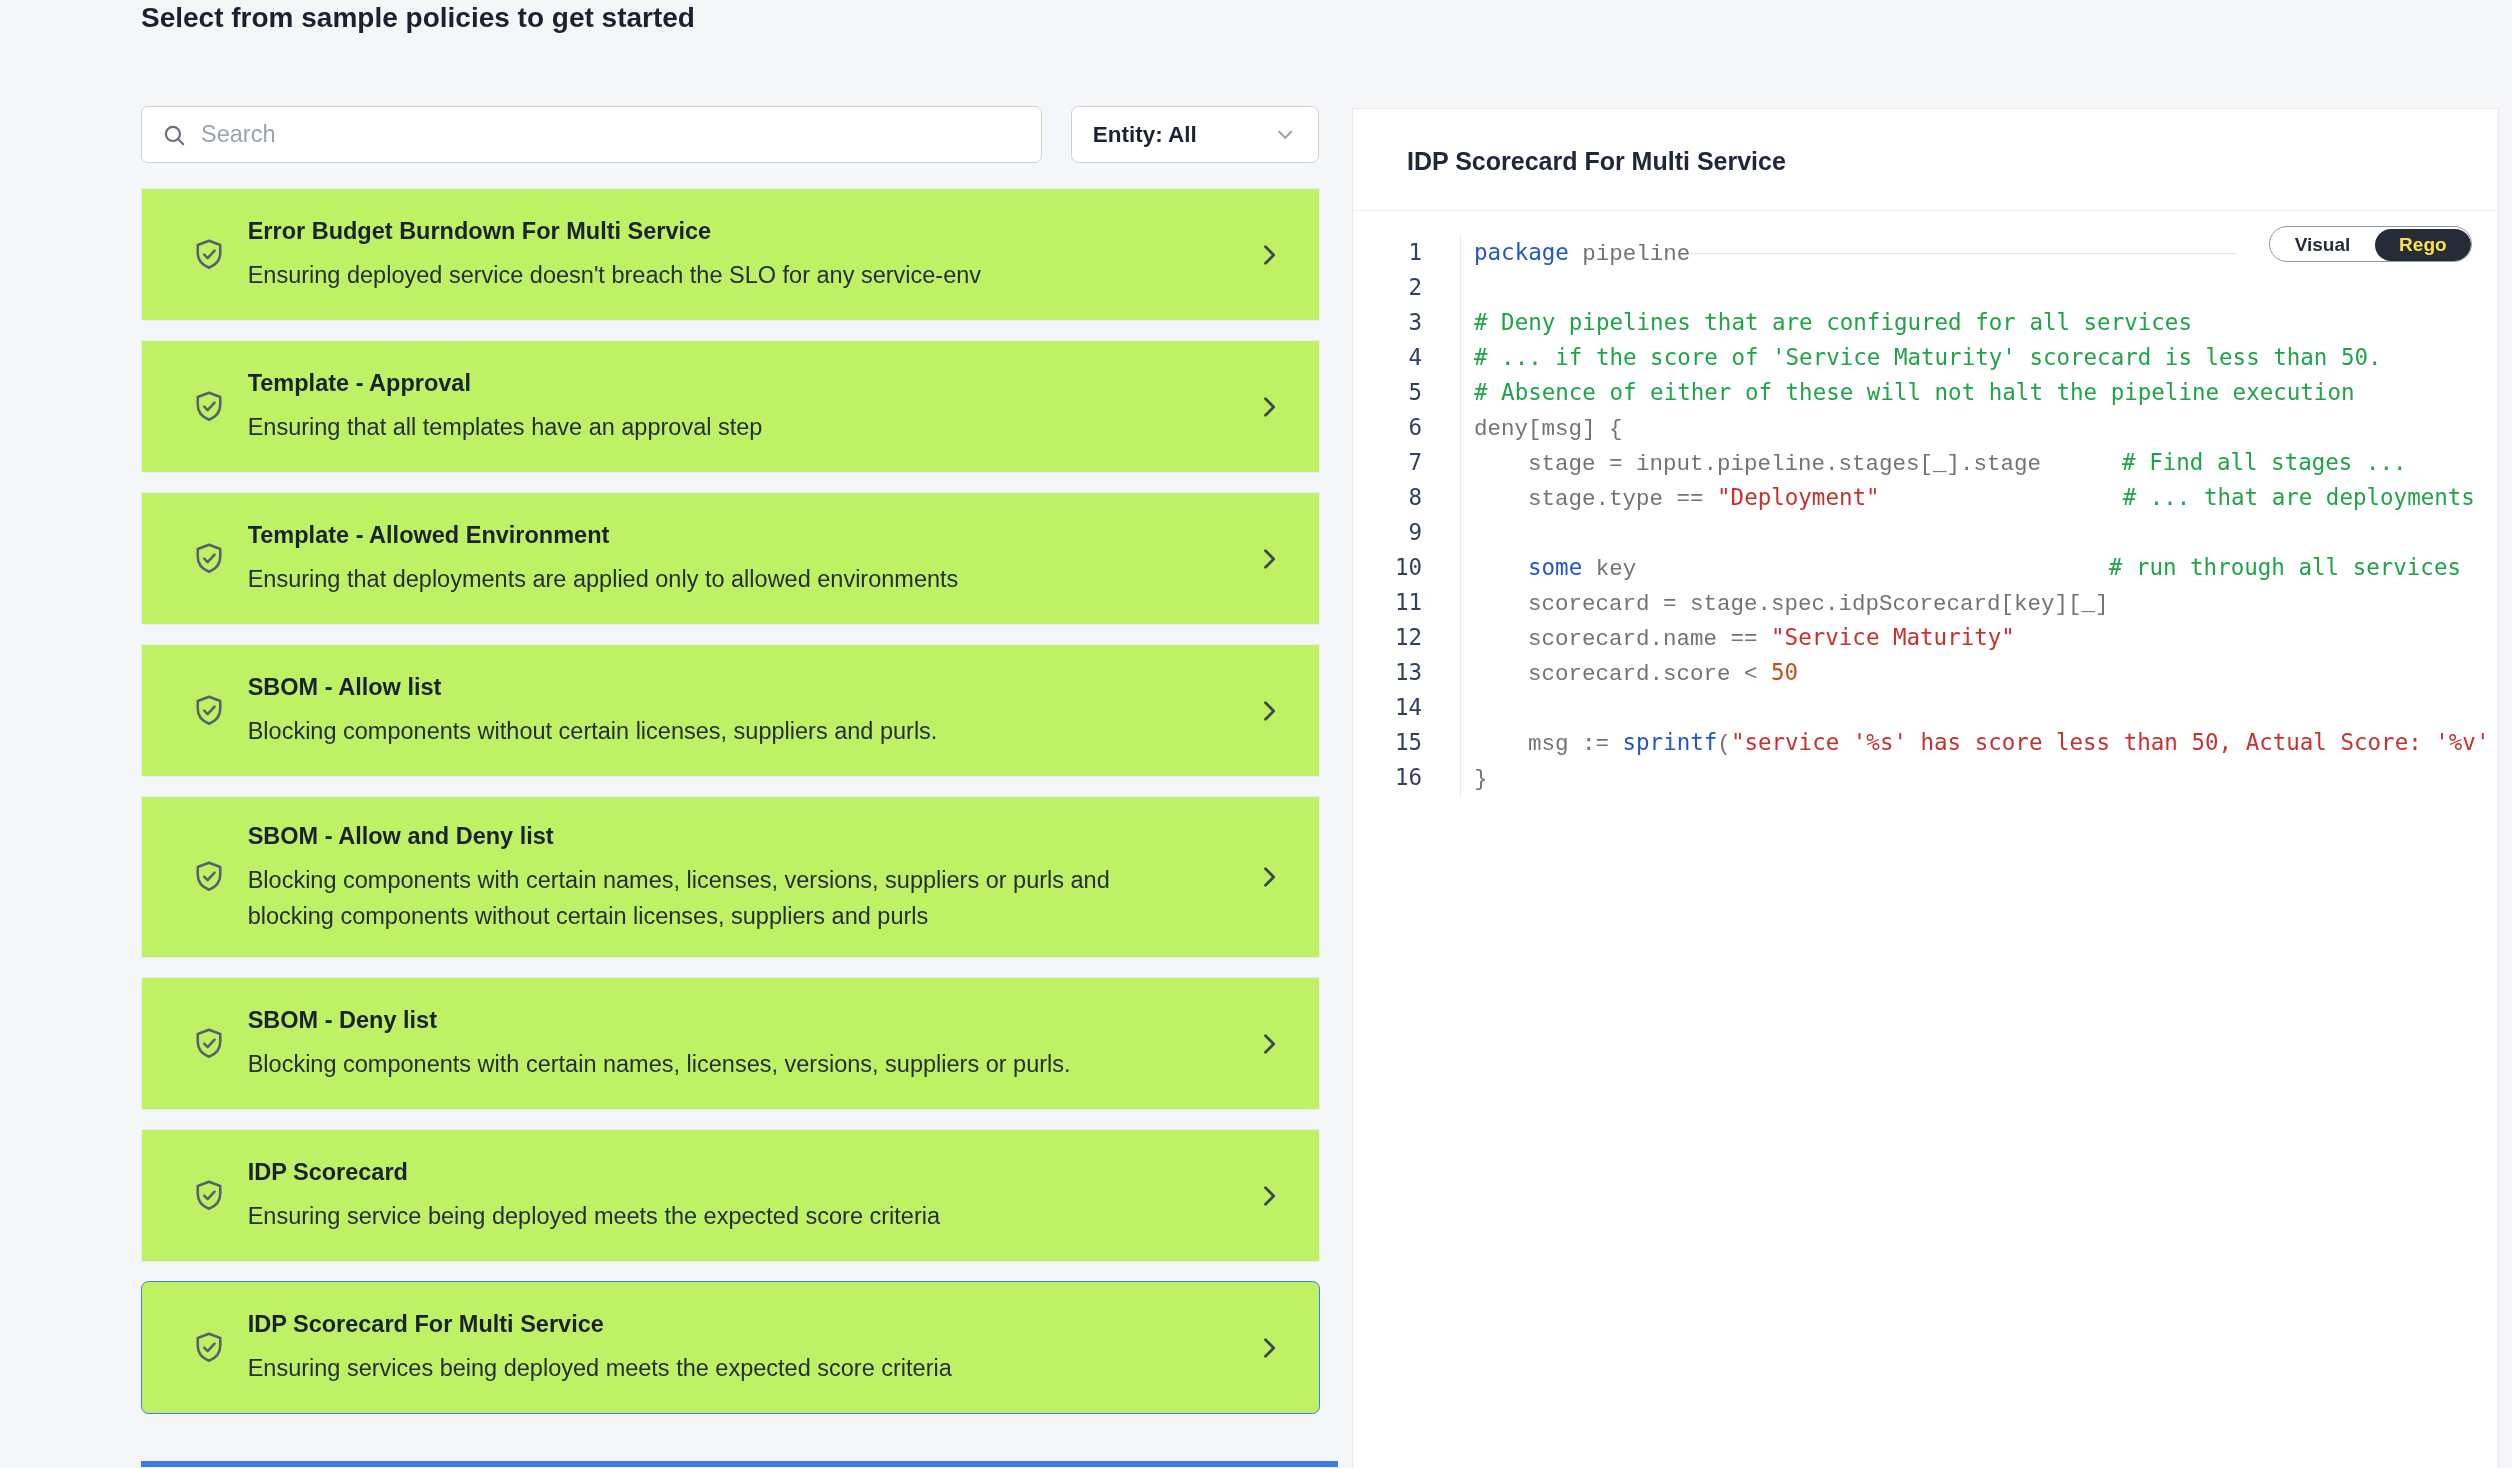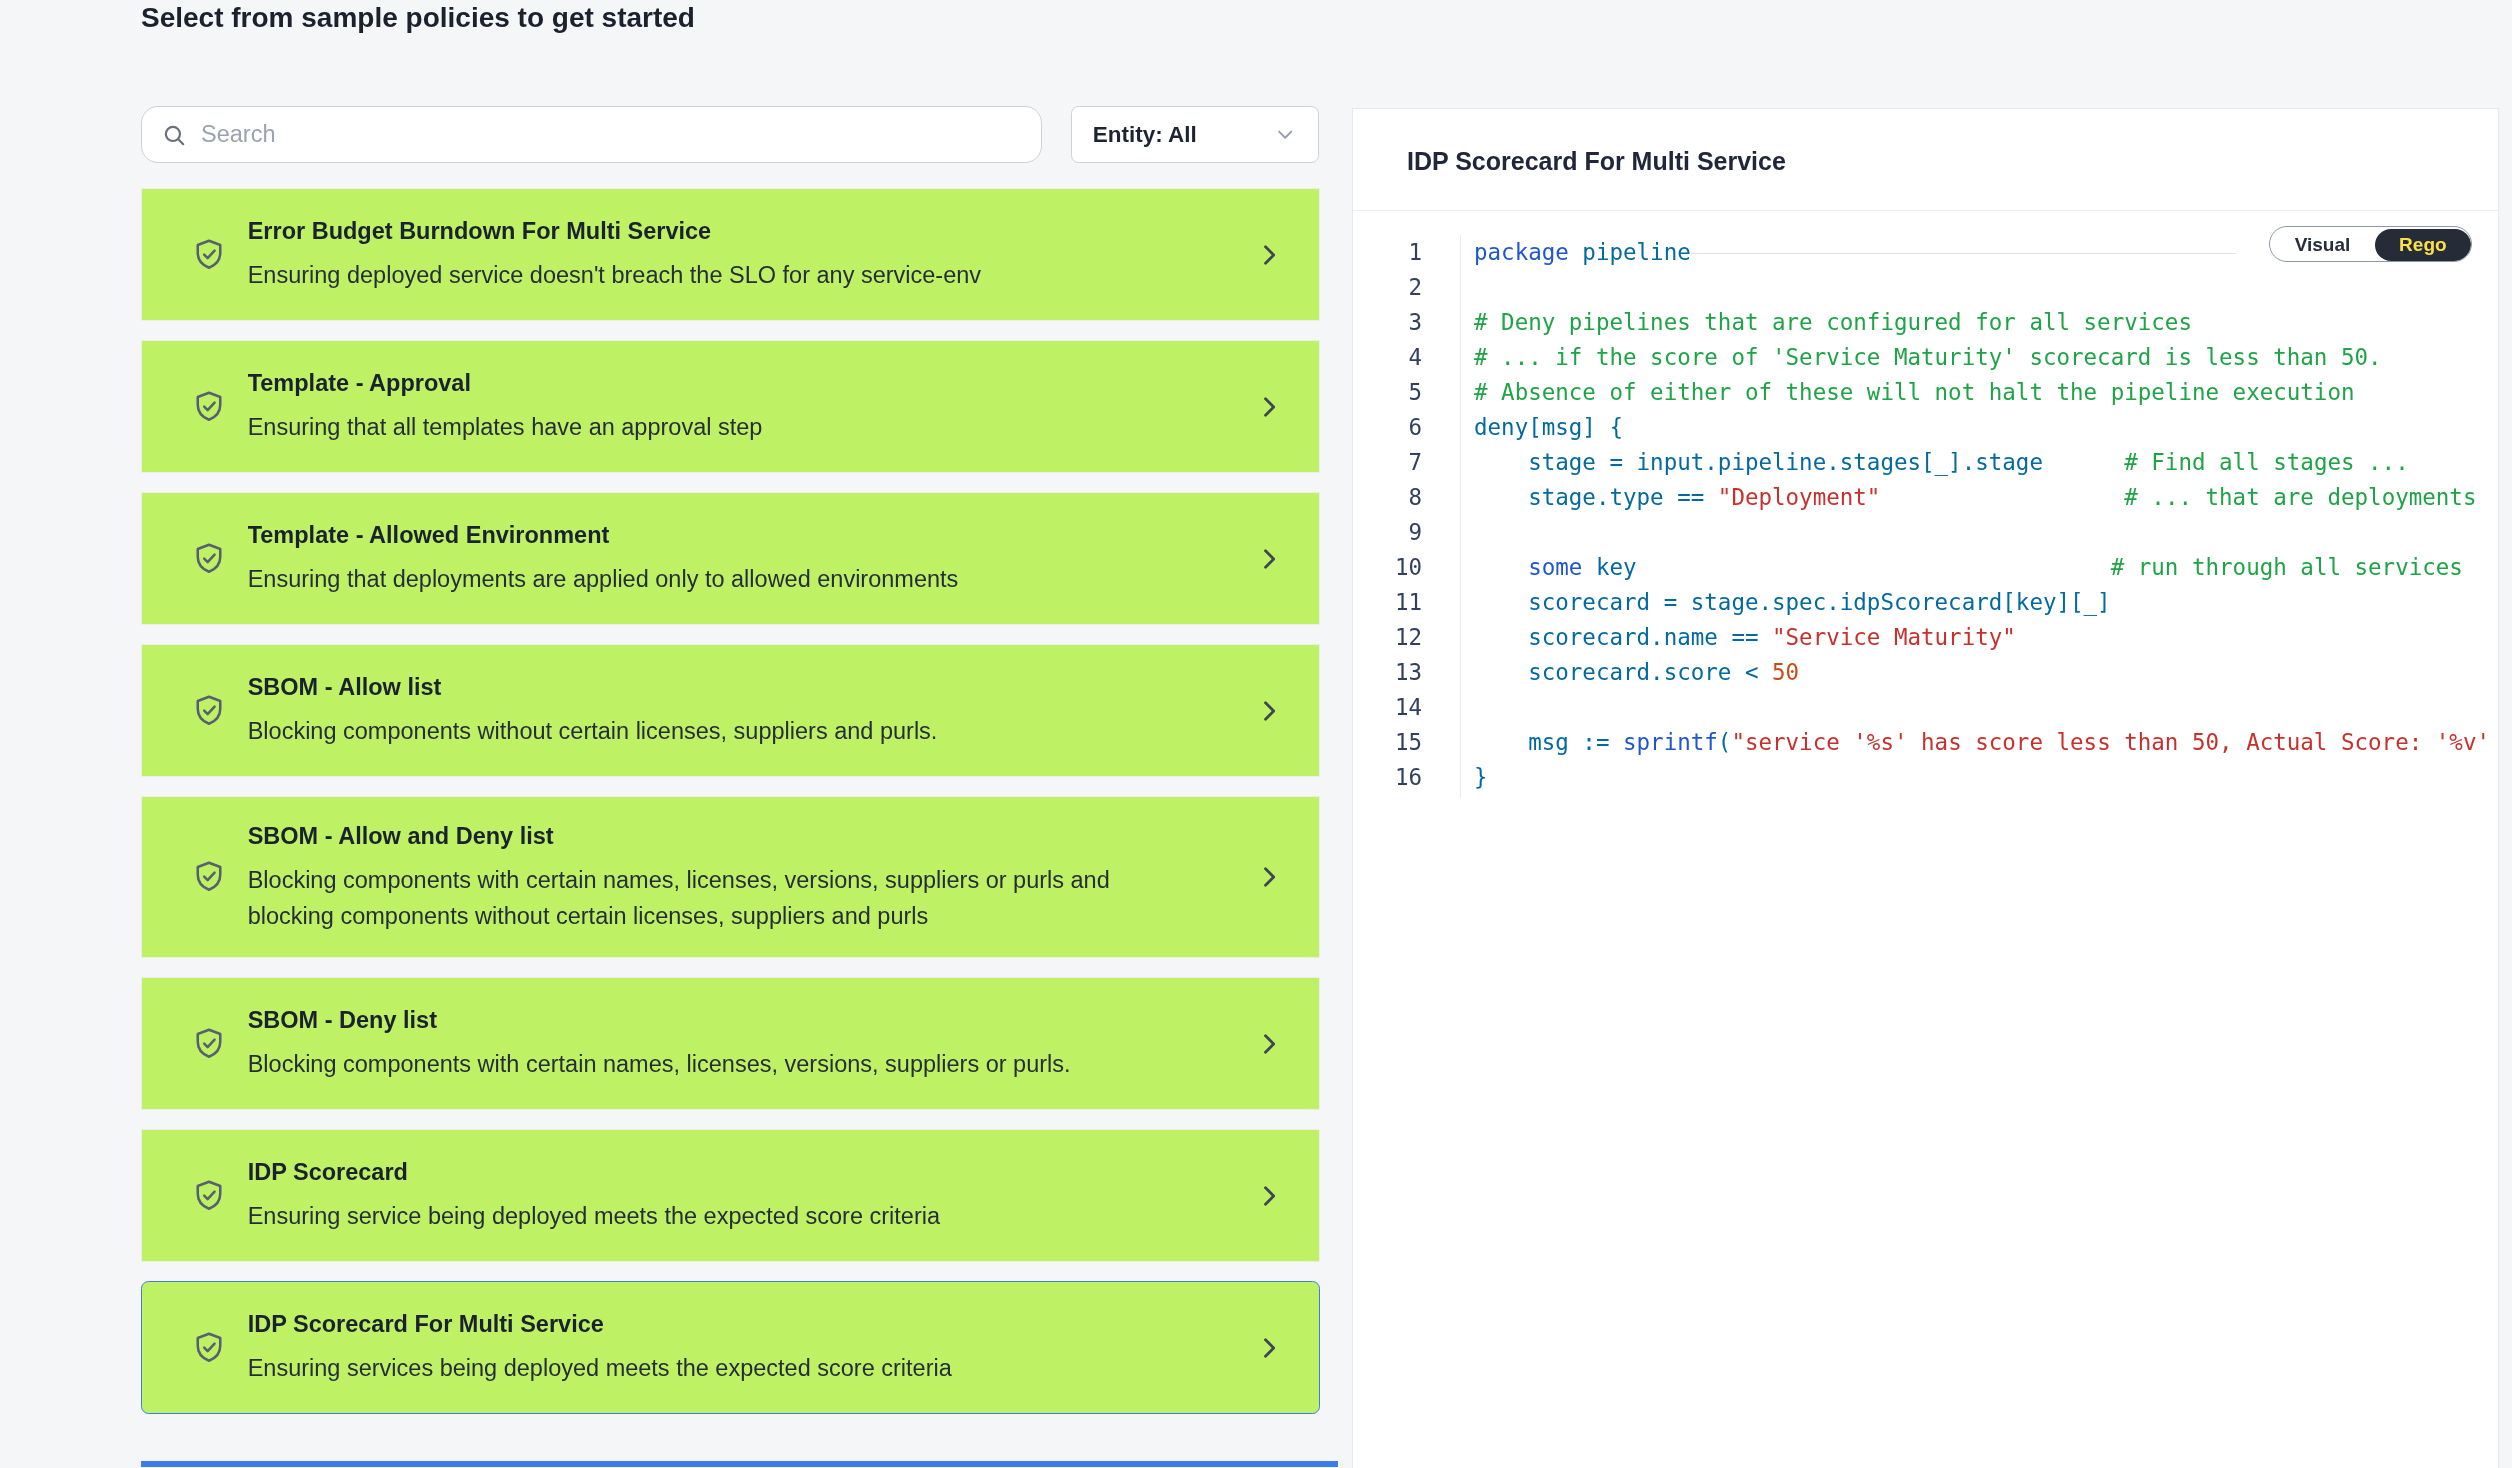--- a/index.html
+++ b/index.html
@@ -15,21 +15,21 @@
 
   .heading {
     position: absolute; left: 141px; top: 1.9px;
     font-size: 28px; font-weight: 700; color: #1b212e;
   }
 
   
   .controls { position: absolute; left: 141px; top: 106px; display: flex; gap: 29px; }
   .search-box {
     width: 901px; height: 57px; background: #fff;
-    border: 0.9px solid #ccd2da; border-radius: 17px;
+    border: 0.9px solid #ccd2da; border-radius: 7px;
     display: flex; align-items: center; padding: 0 19px; gap: 14px;
   }
   .search-box svg { width: 26px; height: 26px; flex: 0 0 auto; }
   .search-box input {
     border: none; outline: none; flex: 1; font-size: 23.5px;
     color: #1c2434; font-family: inherit; background: transparent;
   }
   .search-box input::placeholder { color: #9aa3af; }
   .entity-select {
     width: 248px; height: 57px; background: #fff;
@@ -103,21 +103,21 @@
   .gutter .ln { height: 35px; line-height: 35px; }
   .gutter-divider {
     position: absolute; left: 107px; top: 0; width: 0.9px; height: 563px;
     background: #e9ecef;
   }
   .code-body {
     margin-left: 52px; flex: 1; overflow: hidden;
     font-family: "DejaVu Sans Mono", monospace; font-size: 22.5px;
   }
   .code-line { height: 35px; line-height: 35px; white-space: pre; }
-  .tk-p { color: #0369a1; }
+  .tk-p { color: #737373; font-family: Liberation Mono, monospace; }
   .tk-k { color: var(--c-keyword, #1f56cf); }
   .tk-c { color: var(--c-comment, #1ea446); }
   .tk-s { color: var(--c-string, #c9302c); }
   .tk-n { color: var(--c-number, #cb4b16); }
 </style>
 </head>
 <body>
 
 <div class="page">
 

